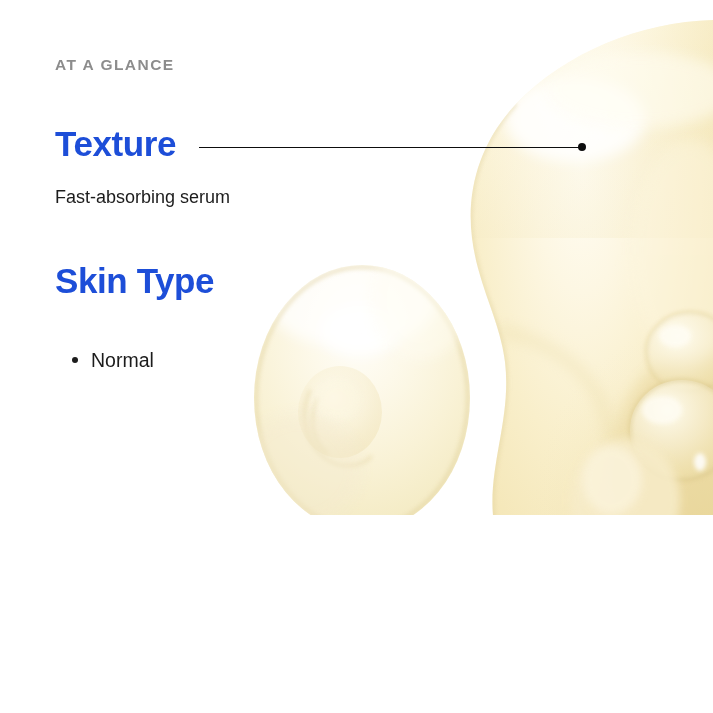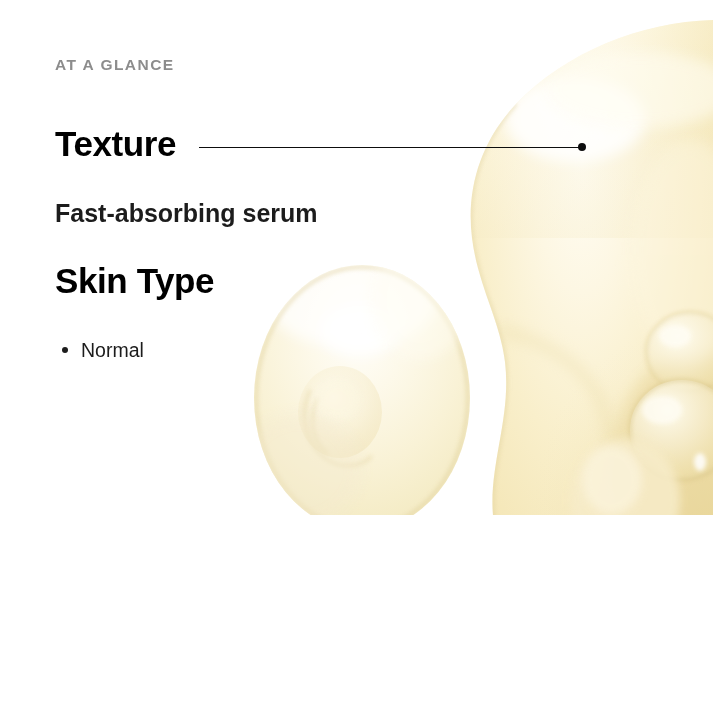--- a/index.html
+++ b/index.html
@@ -43,34 +43,34 @@
     letter-spacing: 1.45px;
     color: #8c8c8c;
     white-space: nowrap;
   }
 
   .heading {
     position: absolute;
     left: 55px;
     font-size: 35px;
     font-weight: bold;
-    color: #000000;
+    color: #1d4ed8;
     letter-spacing: -0.4px;
     white-space: nowrap;
     line-height: 1;
   }
   #texture-heading { top: 126px; }
   #skintype-heading { top: 263px; }
 
   .subtext {
     position: absolute;
     left: 55px;
-    top: 199px;
-    font-size: 25px;
-    font-weight: bold;
+    top: 187px;
+    font-size: 18px;
+    font-weight: normal;
     color: #1c1c1c;
     white-space: nowrap;
   }
 
   
   #connector {
     position: absolute;
     left: 199px;
     top: 146px;
     width: 386px;
@@ -92,21 +92,21 @@
     height: 8px;
     border-radius: 50%;
     background: #0d0d0d;
   }
 
   
   #skin-list {
     position: absolute;
     left: 55px;
     top: 333px;
-    margin: 6px;
+    margin: 16px;
     padding: 0;
     list-style: none;
   }
   #skin-list li {
     position: relative;
     padding-left: 20px;
     height: 53px;
     font-size: 19.5px;
     color: #1c1c1c;
     white-space: nowrap;

